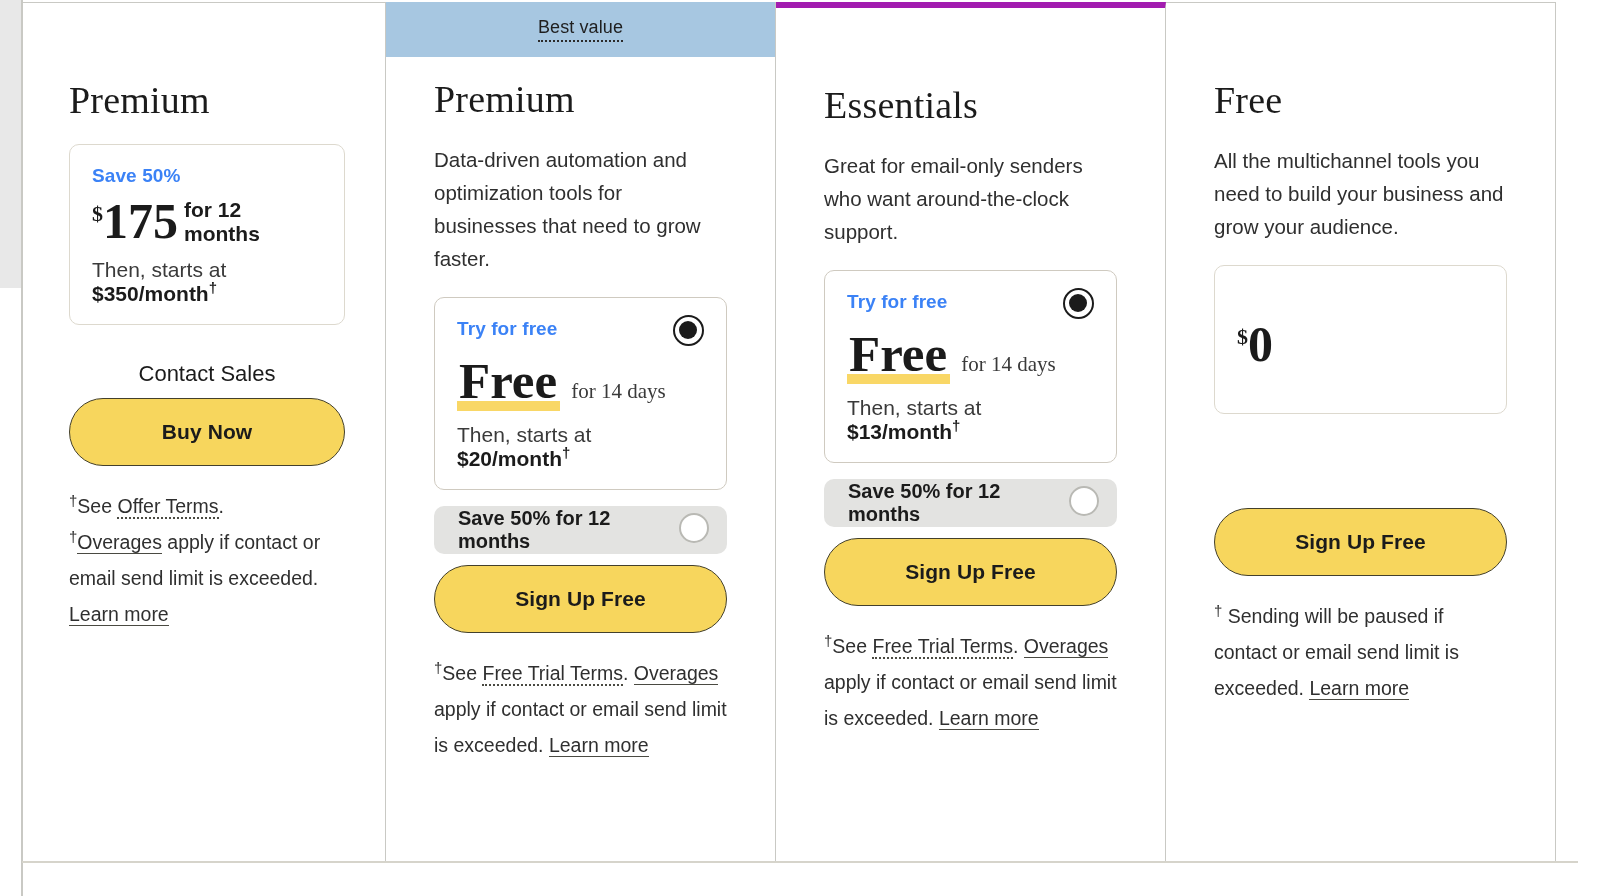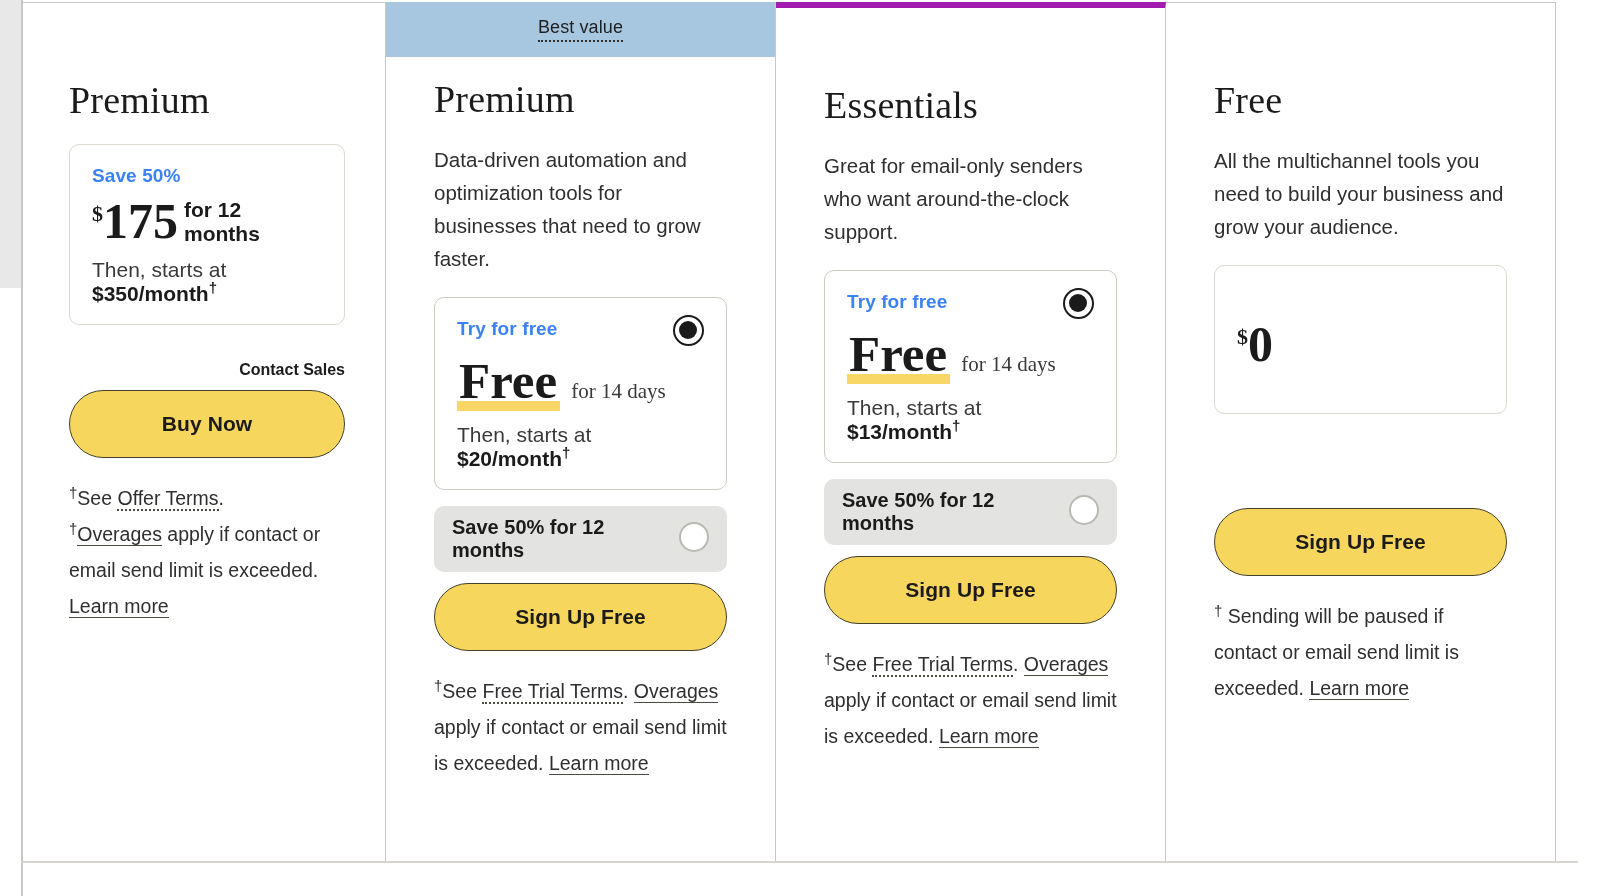--- a/index.html
+++ b/index.html
@@ -235,37 +235,37 @@
     border-radius: 10px;
     padding: 54px 22px 44px 22px;
     background: #fff;
   }
 
   
   .option-row {
     margin-top: 16px;
     background: #e3e3e1;
     border-radius: 10px;
-    height: 66px;
+    height: 48px;
     display: flex;
     align-items: center;
     justify-content: space-between;
-    padding: 0 18px 0 18px;
+    padding: 0 18px 0 24px;
     cursor: pointer;
   }
   .option-label {
     font-size: 20px;
     font-weight: 700;
     color: #1b1b1b;
   }
 
   .contact-sales {
-    text-align: right;
-    font-size: 16px;
-    font-weight: 700;
+    text-align: center;
+    font-size: 22px;
+    font-weight: 400;
     color: #1b1b1b;
     margin-top: 36px;
   }
 
   .cta {
     margin-top: 11px;
     height: 68px;
     border-radius: 40px;
     background: #f7d65d;
     border: 1.6px solid #43402c;

